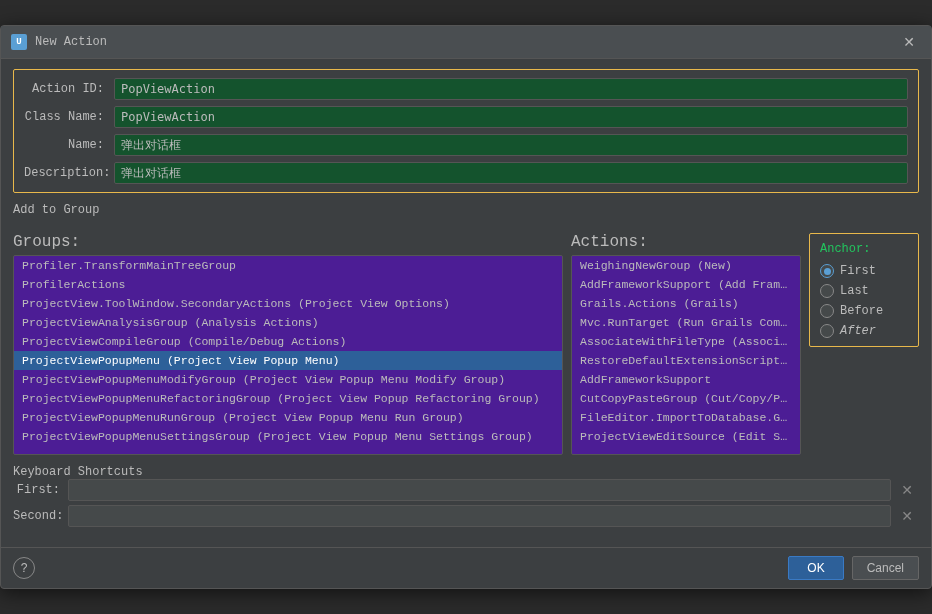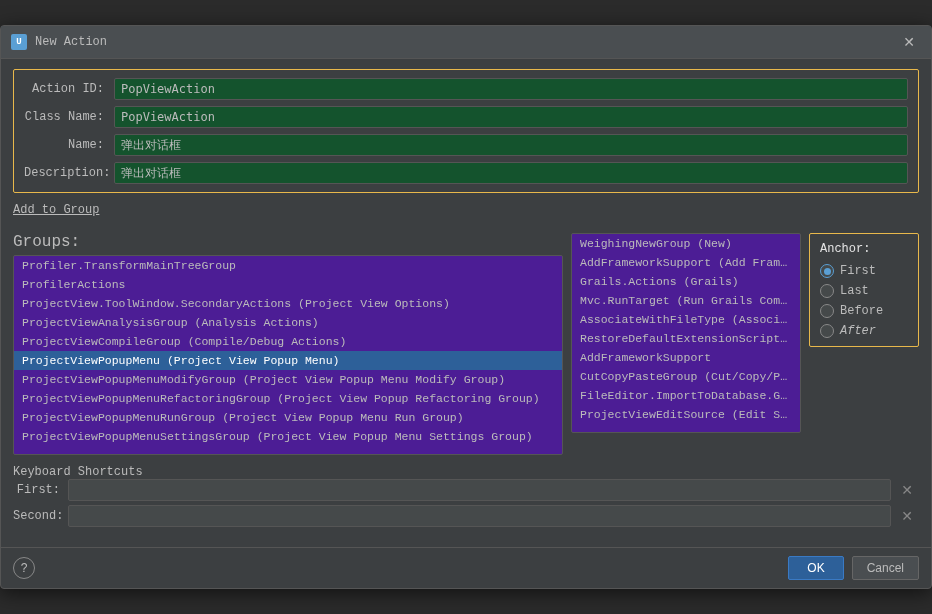--- a/index.html
+++ b/index.html
@@ -89,21 +89,20 @@
       padding: 3px 6px;
       font-family: 'Consolas', monospace;
       font-size: 12px;
       outline: none;
       border-radius: 2px;
     }
     .section-title {
       color: #bbbbbb;
       font-size: 12px;
       margin-bottom: 16px;
-      text-decoration: underline;
     }
     .two-col {
       display: flex;
       gap: 8px;
       margin-bottom: 10px;
       align-items: flex-start;
     }
     .col-groups {
       flex: 1;
       min-width: 0;
@@ -140,21 +139,21 @@
     .list-item.selected {
       background: #2d6099;
       color: #ffffff;
     }
     .anchor-box {
       border: 1px solid #e8b84b;
       border-radius: 2px;
       padding: 8px 10px;
     }
     .anchor-title {
-      color: #e5e5e5;
+      color: #22c55e;
       font-size: 12px;
       margin-bottom: 8px;
     }
     .radio-item {
       display: flex;
       align-items: center;
       gap: 6px;
       margin-bottom: 6px;
       cursor: pointer;
     }
@@ -320,20 +319,21 @@
             <div class="list-item">ProjectViewCompileGroup (Compile/Debug Actions)</div>
             <div class="list-item selected">ProjectViewPopupMenu (Project View Popup Menu)</div>
             <div class="list-item">ProjectViewPopupMenuModifyGroup (Project View Popup Menu Modify Group)</div>
             <div class="list-item">ProjectViewPopupMenuRefactoringGroup (Project View Popup Refactoring Group)</div>
             <div class="list-item">ProjectViewPopupMenuRunGroup (Project View Popup Menu Run Group)</div>
             <div class="list-item">ProjectViewPopupMenuSettingsGroup (Project View Popup Menu Settings Group)</div>
           </div>
       </div>
 
       <div class="col-actions">
+        <div class="col-label">Actions:</div>
         <div class="list-box" id="actions-list">
             <div class="list-item">WeighingNewGroup (New)</div>
             <div class="list-item">AddFrameworkSupport (Add Framework S</div>
             <div class="list-item">Grails.Actions (Grails)</div>
             <div class="list-item">Mvc.RunTarget (Run Grails Command)</div>
             <div class="list-item">AssociateWithFileType (Associate wi</div>
             <div class="list-item">RestoreDefaultExtensionScripts (Res</div>
             <div class="list-item">AddFrameworkSupport</div>
             <div class="list-item">CutCopyPasteGroup (Cut/Copy/Paste Ac</div>
             <div class="list-item">FileEditor.ImportToDatabase.Group</div>

